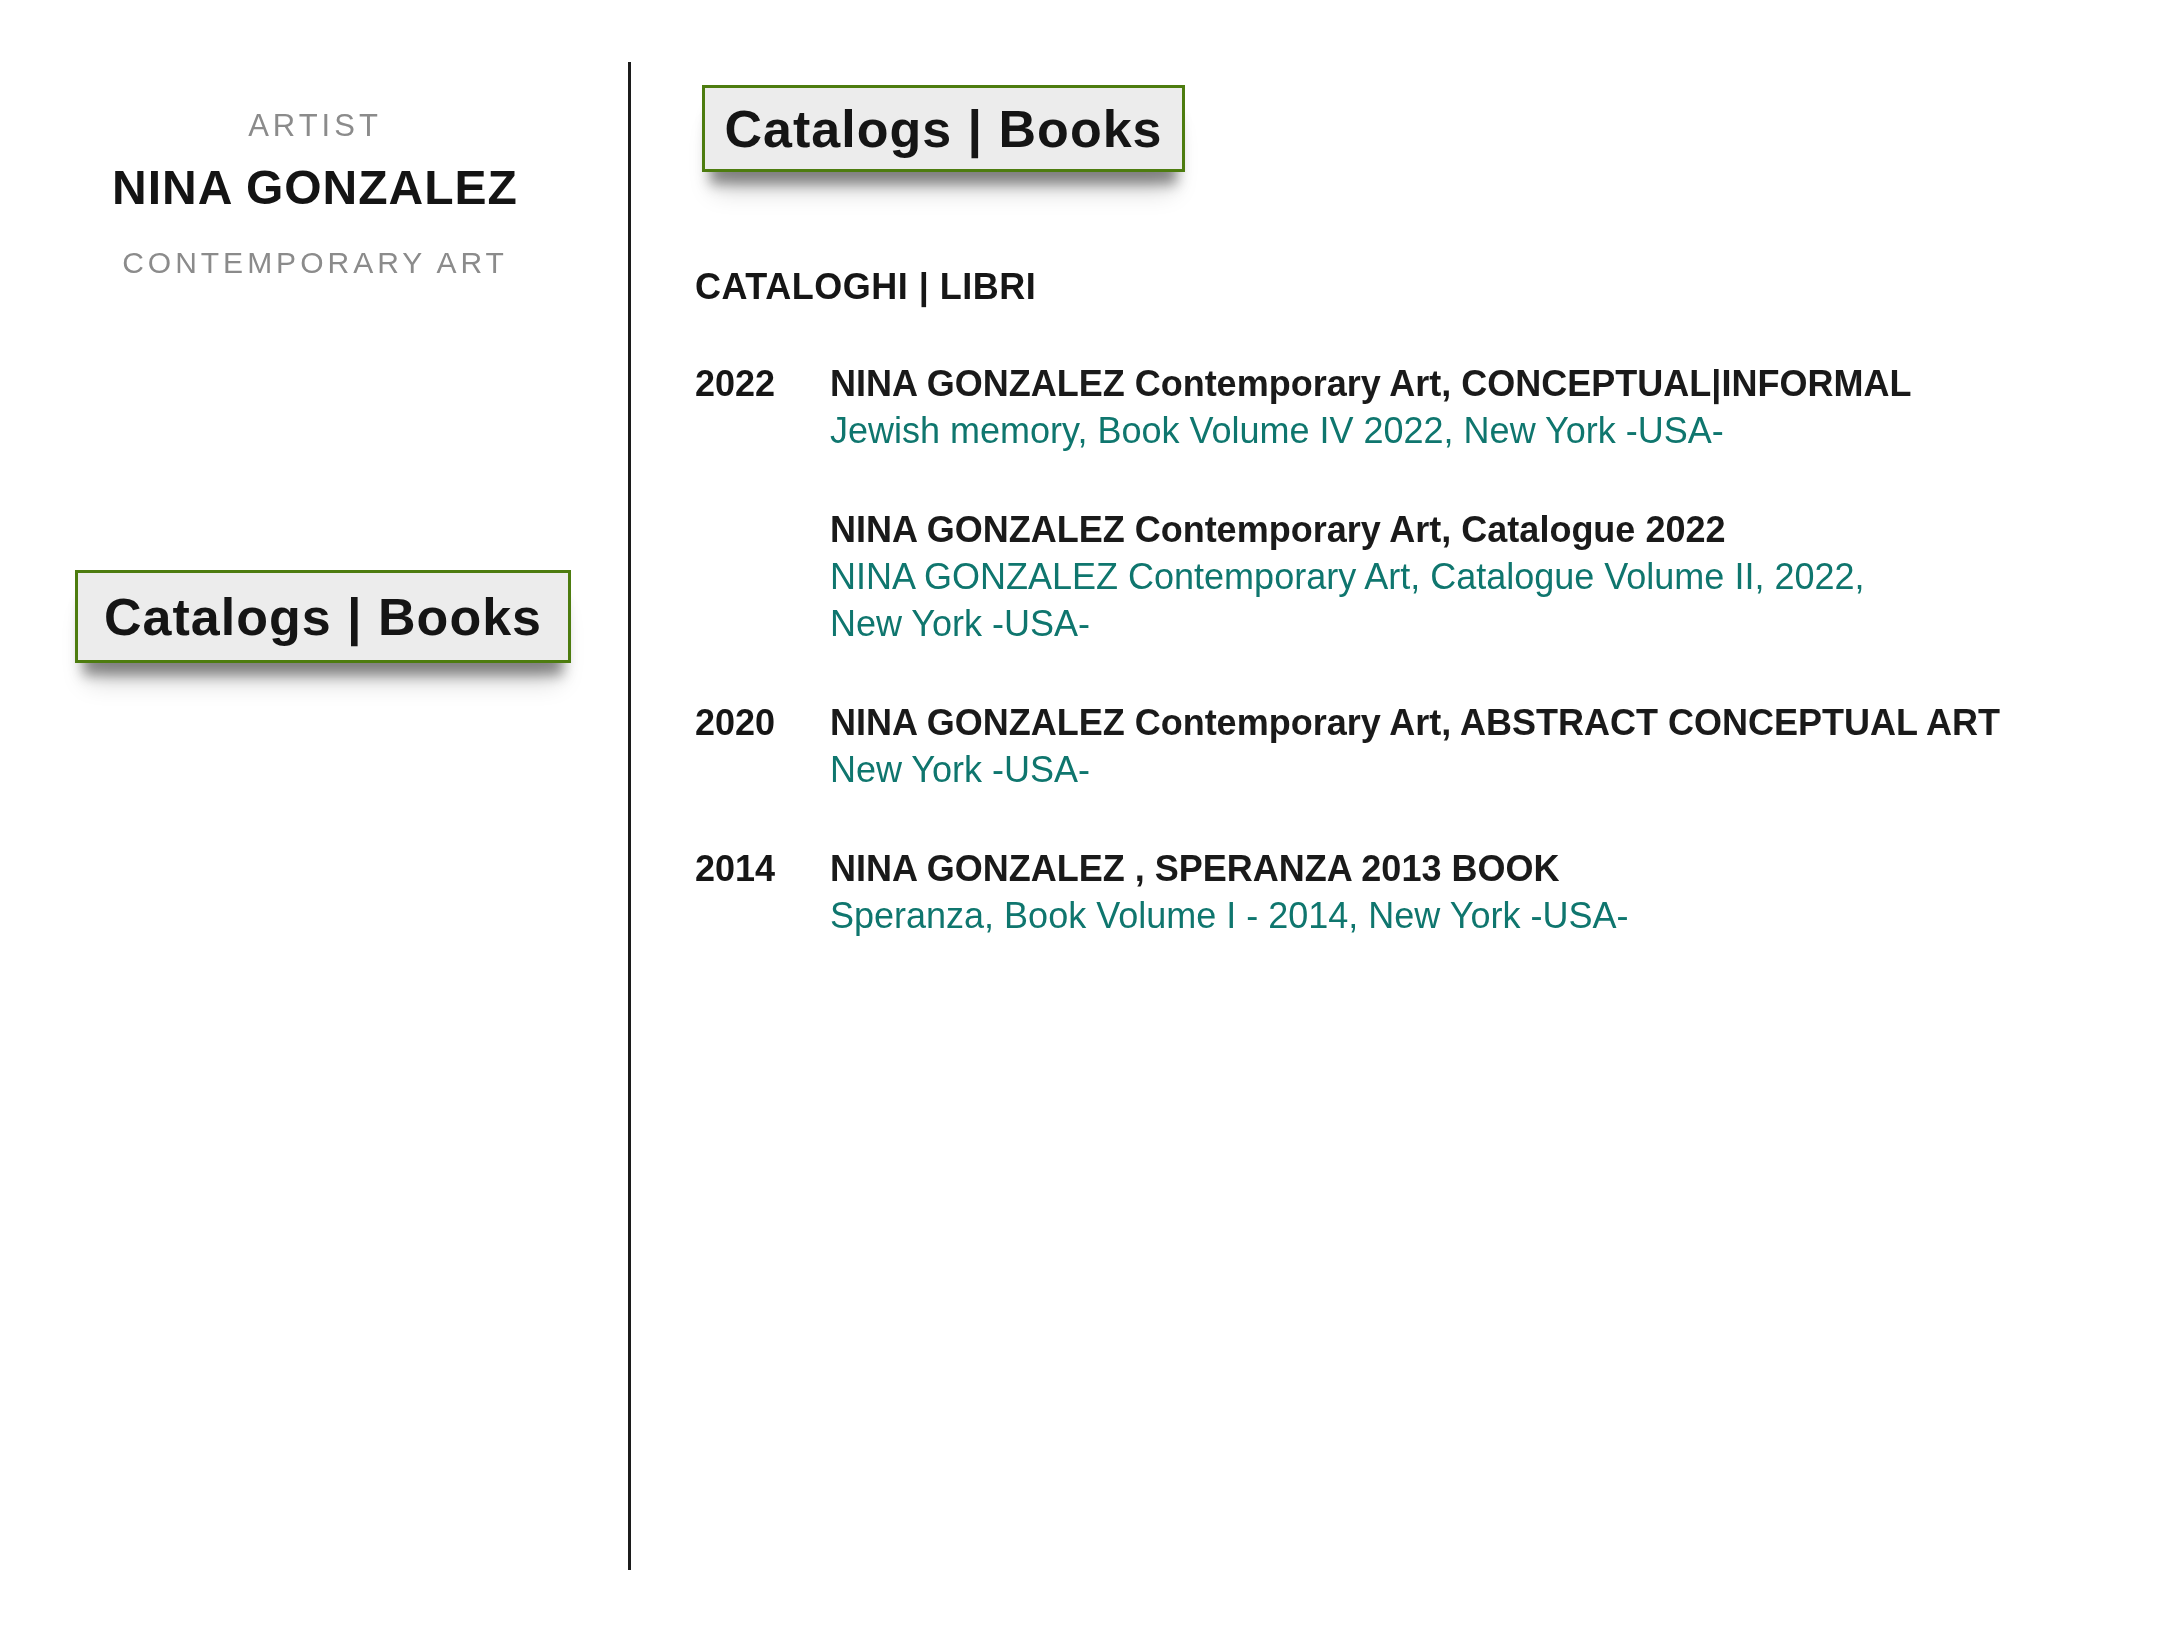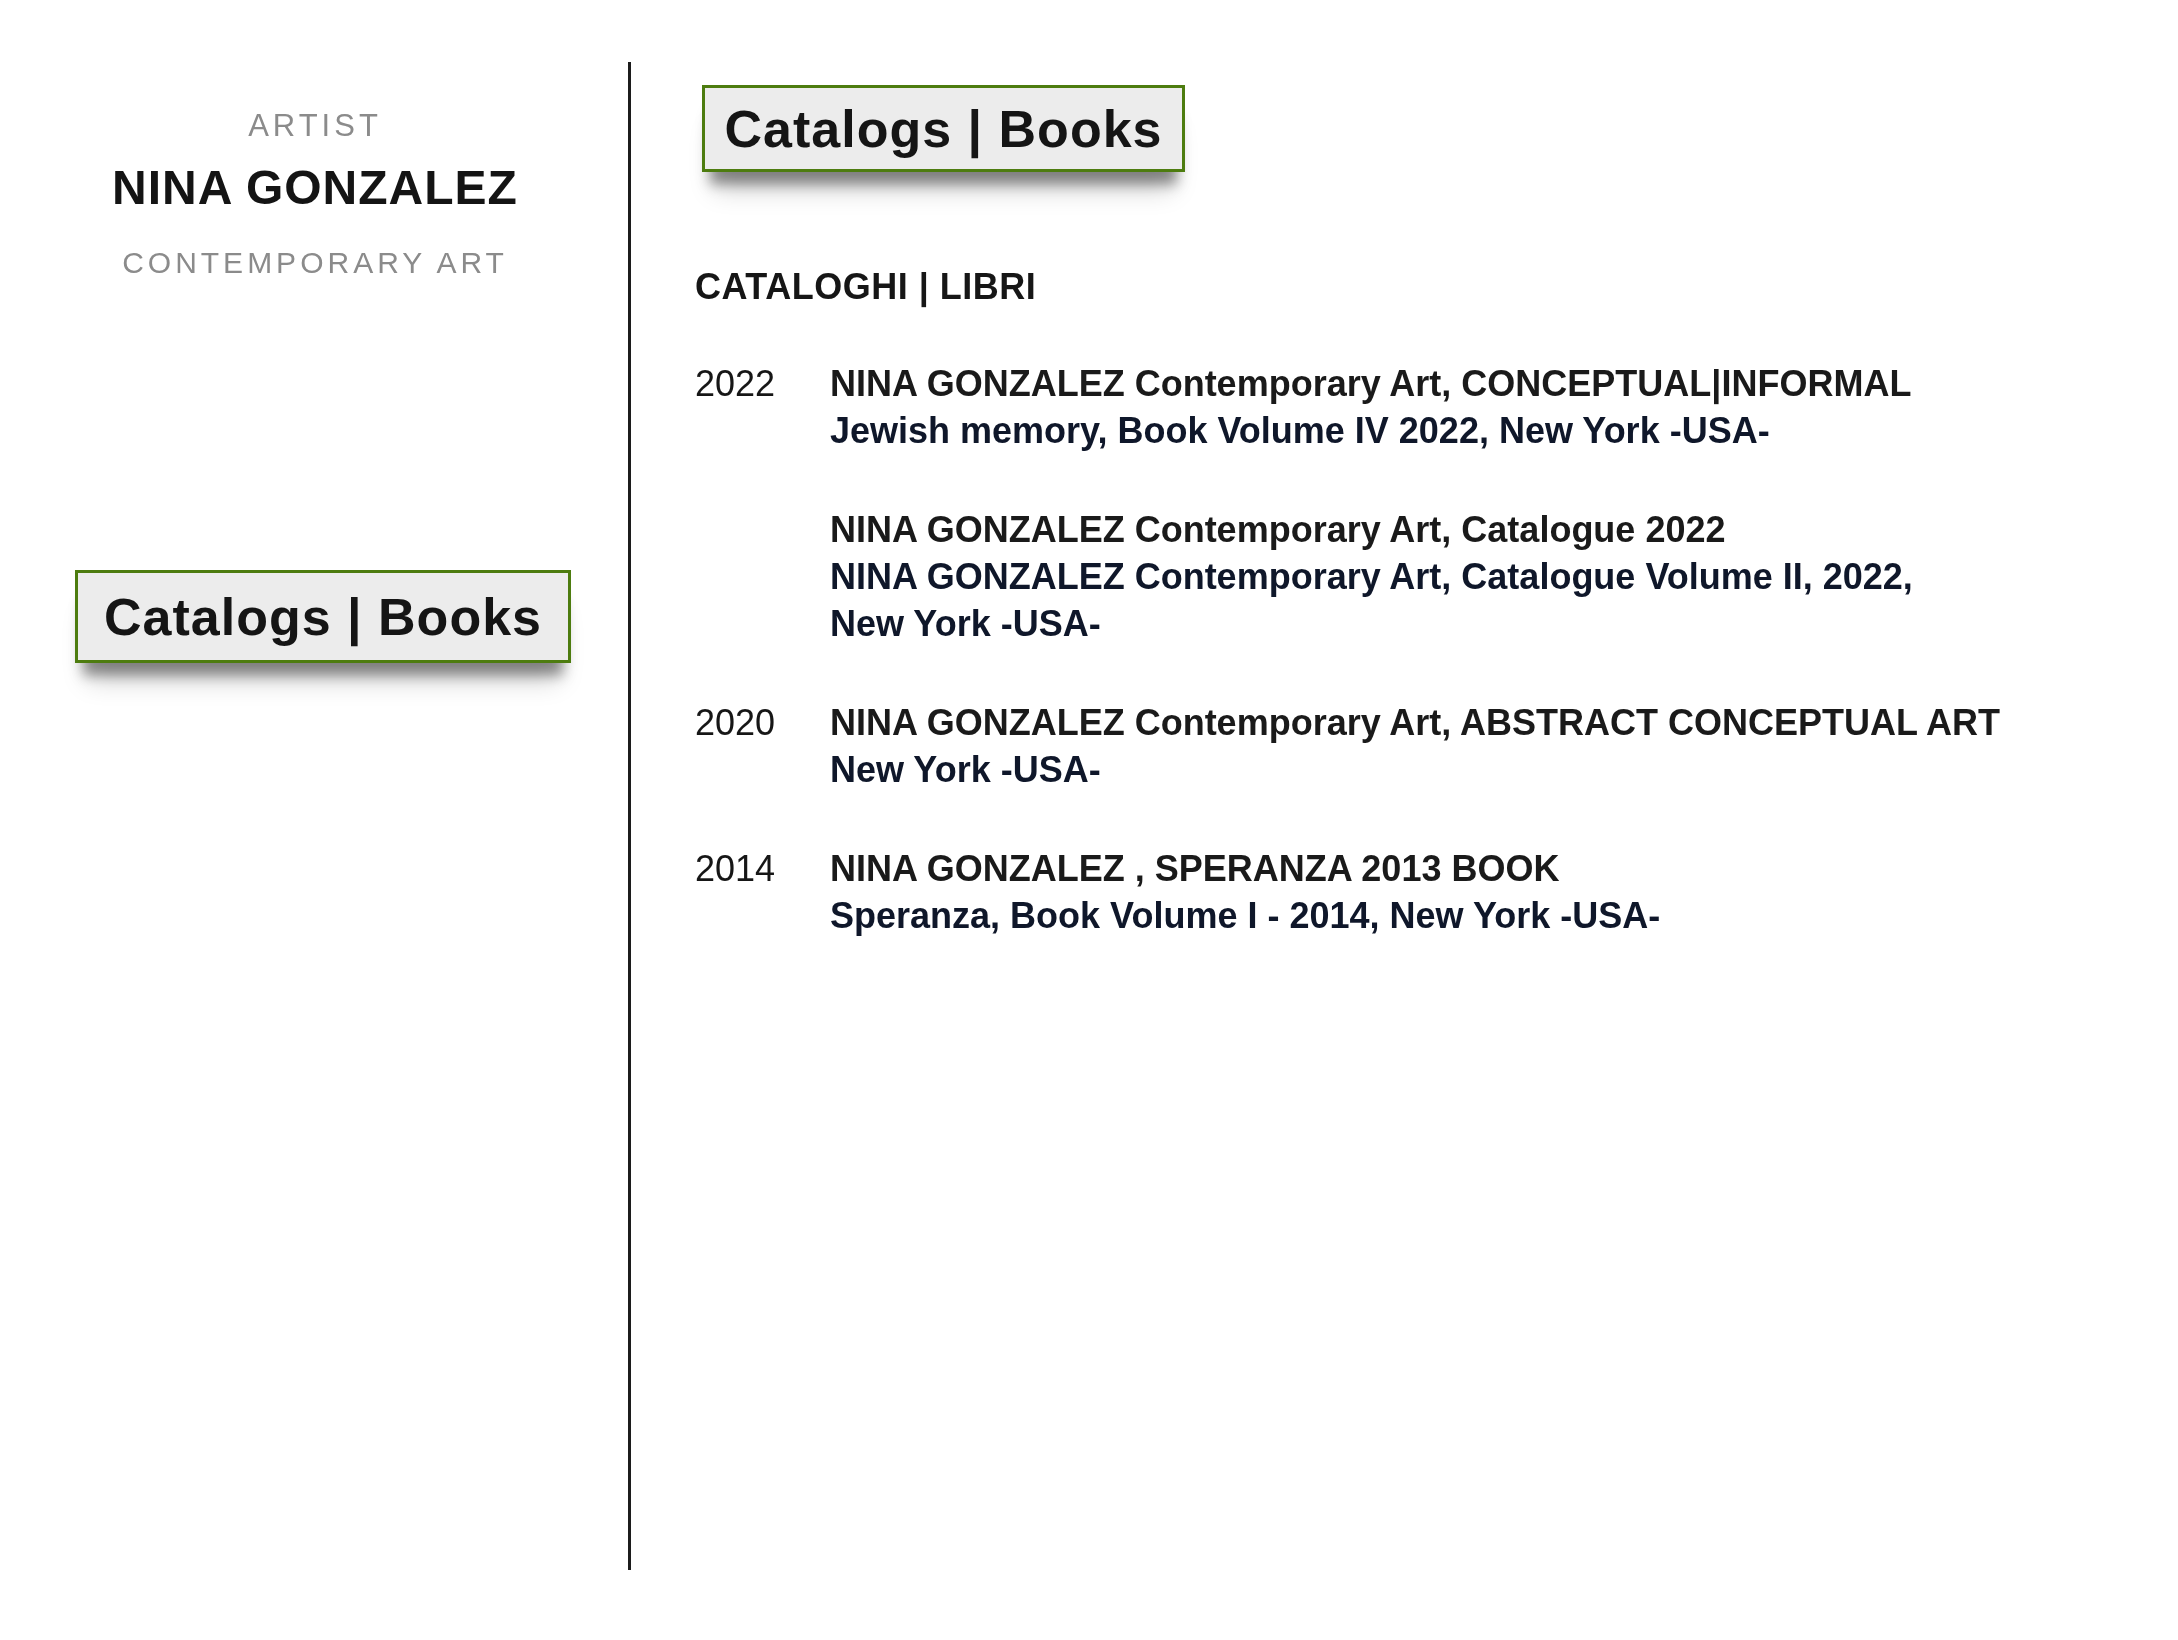--- a/index.html
+++ b/index.html
@@ -56,28 +56,28 @@
     position:absolute;left:695px;top:360px;width:1420px;
   }
   .entry{
     position:relative;
     margin-bottom:52px;
     line-height:47px;
     font-size:36px;
   }
   .entry-year{
     position:absolute;left:0;top:0;
-    font-weight:400;color:#161616;
+    font-weight:700;color:#161616;
   }
   .entry-content{margin-left:135px;}
   .entry-title{
     font-weight:700;color:#1a1a1a;white-space:nowrap;
   }
   .entry-line{
-    font-weight:700;color:#0f172a;white-space:nowrap;
+    font-weight:400;color:#0f766e;white-space:nowrap;
   }
 </style>
 </head>
 <body>
 
 <div class="page">
 
   <div class="brand">
     <div class="brand-kicker">ARTIST</div>
     <div class="brand-name">NINA GONZALEZ</div>

